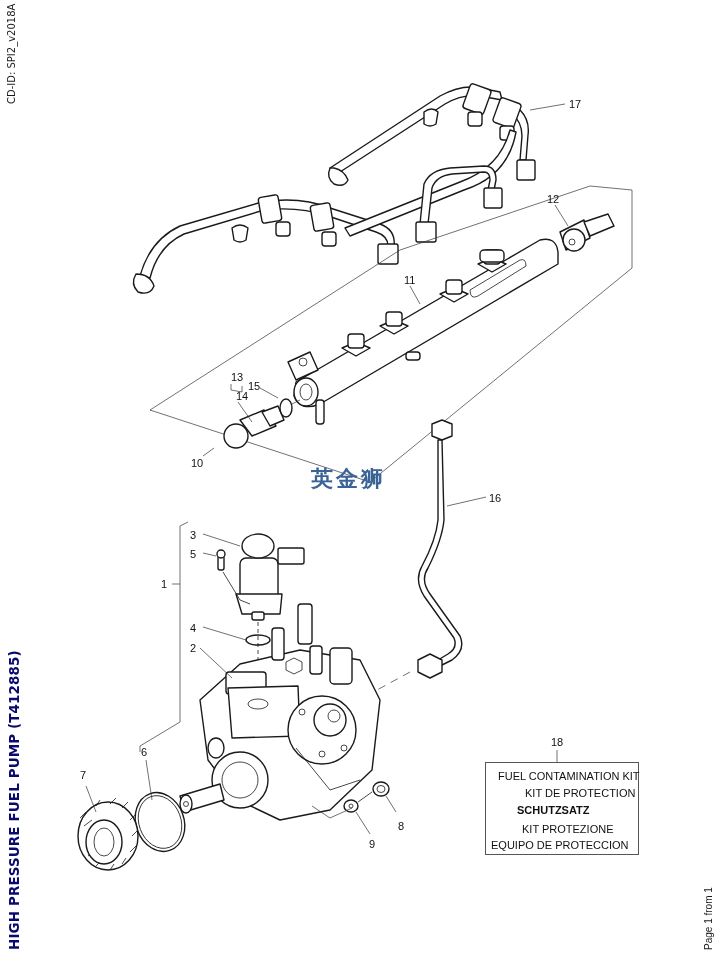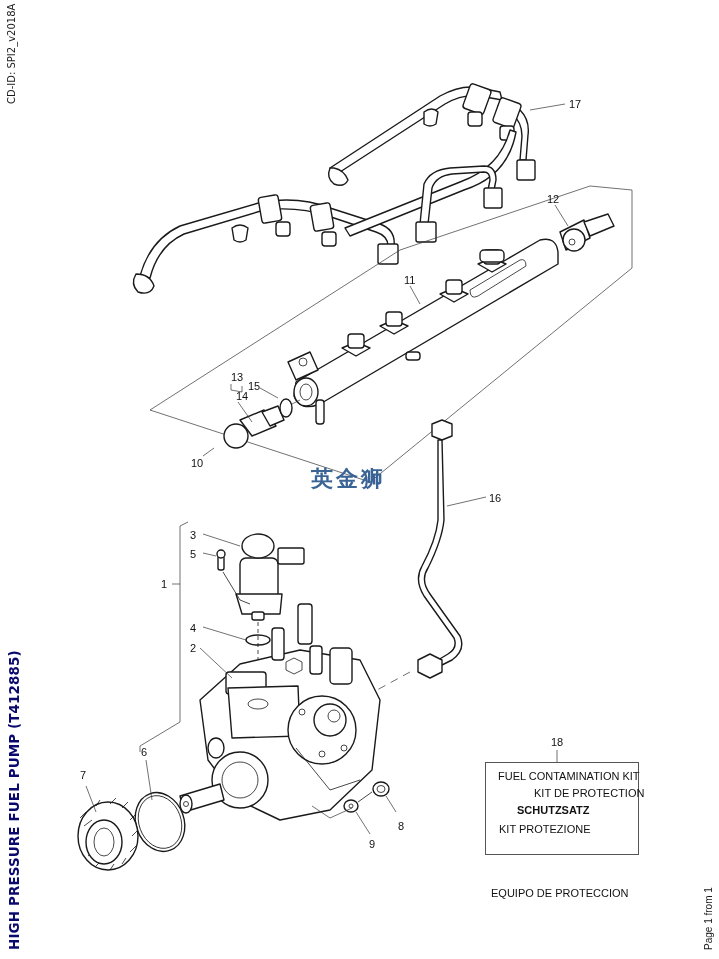--- a/index.html
+++ b/index.html
@@ -210,17 +210,17 @@
   <text class="callout" x="80" y="779">7</text>
   <text class="callout" x="398" y="830">8</text>
   <text class="callout" x="369" y="848">9</text>
   <text class="callout" x="551" y="746">18</text>
 </svg>
 
 <div class="watermark">英金狮</div>
 
 <div class="kit-box">
   <div class="kit-line" style="left:12px; top:7px;">FUEL CONTAMINATION KIT</div>
-  <div class="kit-line" style="left:24px; top:24px;padding-left:24px;">KIT DE PROTECTION</div>
+  <div class="kit-line" style="left:15px; top:24px;padding-left:24px;">KIT DE PROTECTION</div>
   <div class="kit-line" style="left:31px; top:41px;font-weight:bold;">SCHUTZSATZ</div>
-  <div class="kit-line" style="left:13px; top:60px;">KIT PROTEZIONE</div>
-  <div class="kit-line" style="left:5px; top:76px;margin-top:48px;">EQUIPO DE PROTECCION</div>
+  <div class="kit-line" style="left:36px; top:60px;">KIT PROTEZIONE</div>
+  <div class="kit-line" style="left:5px; top:76px;">EQUIPO DE PROTECCION</div>
 </div>
 
 </body></html>

